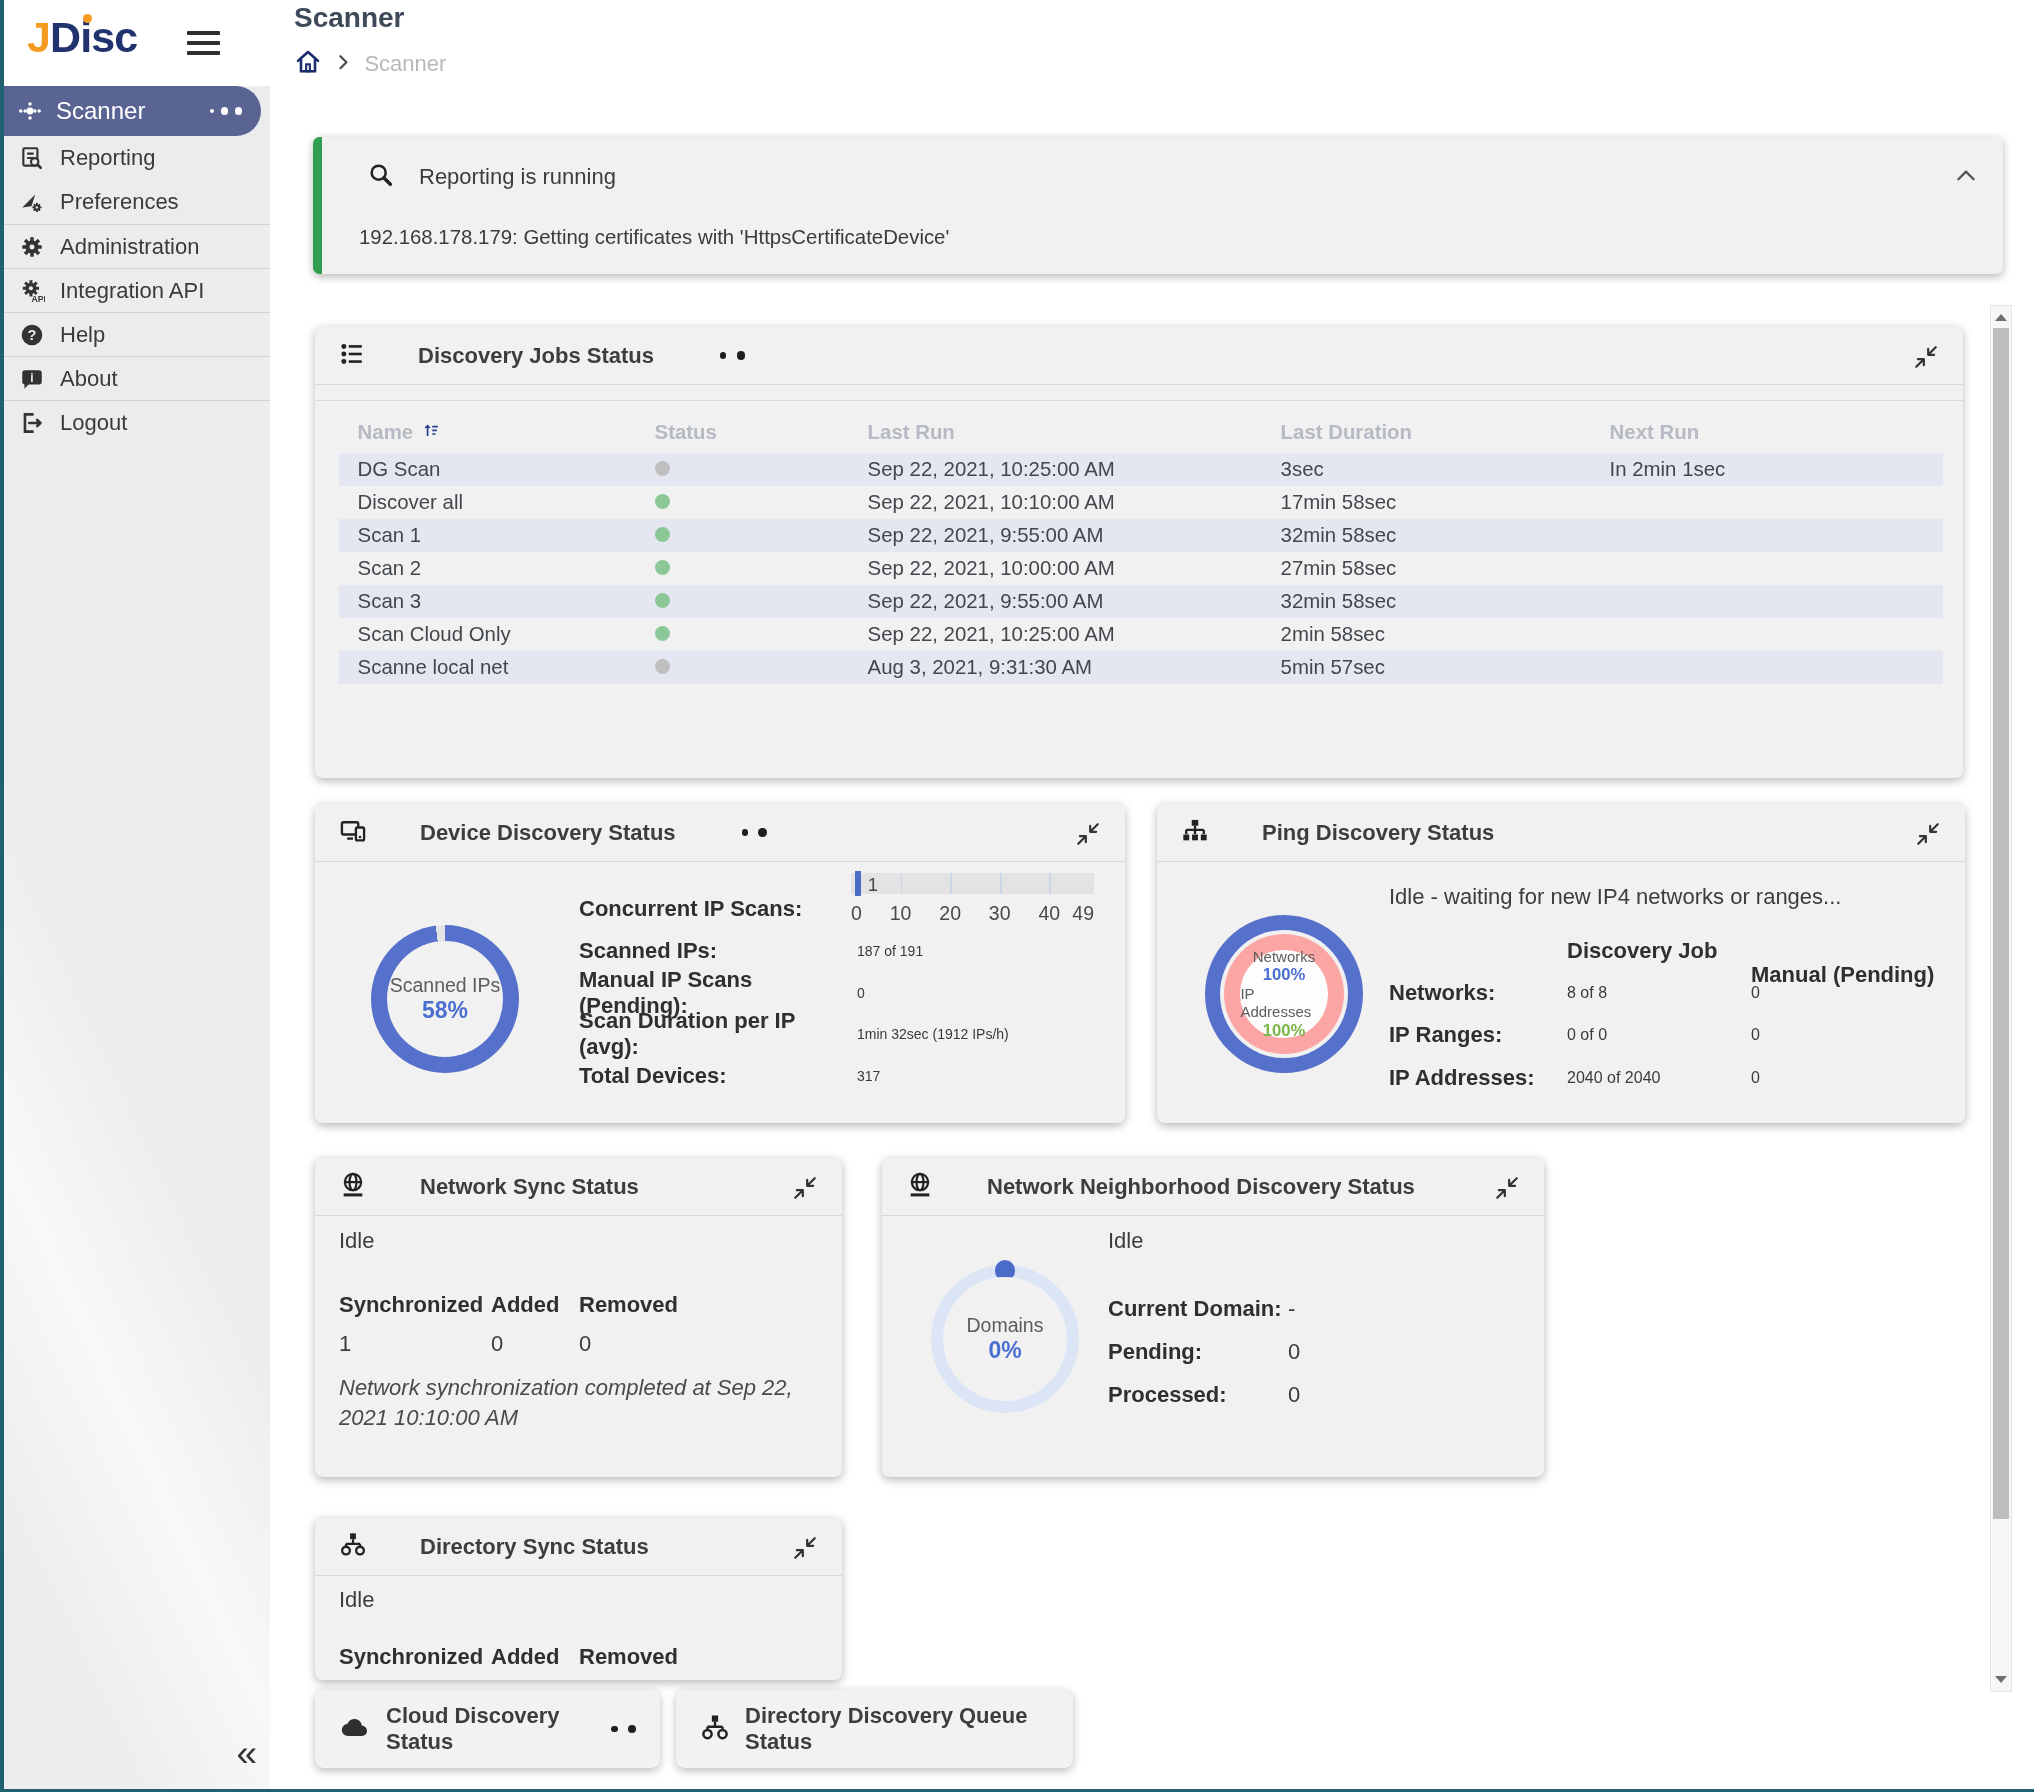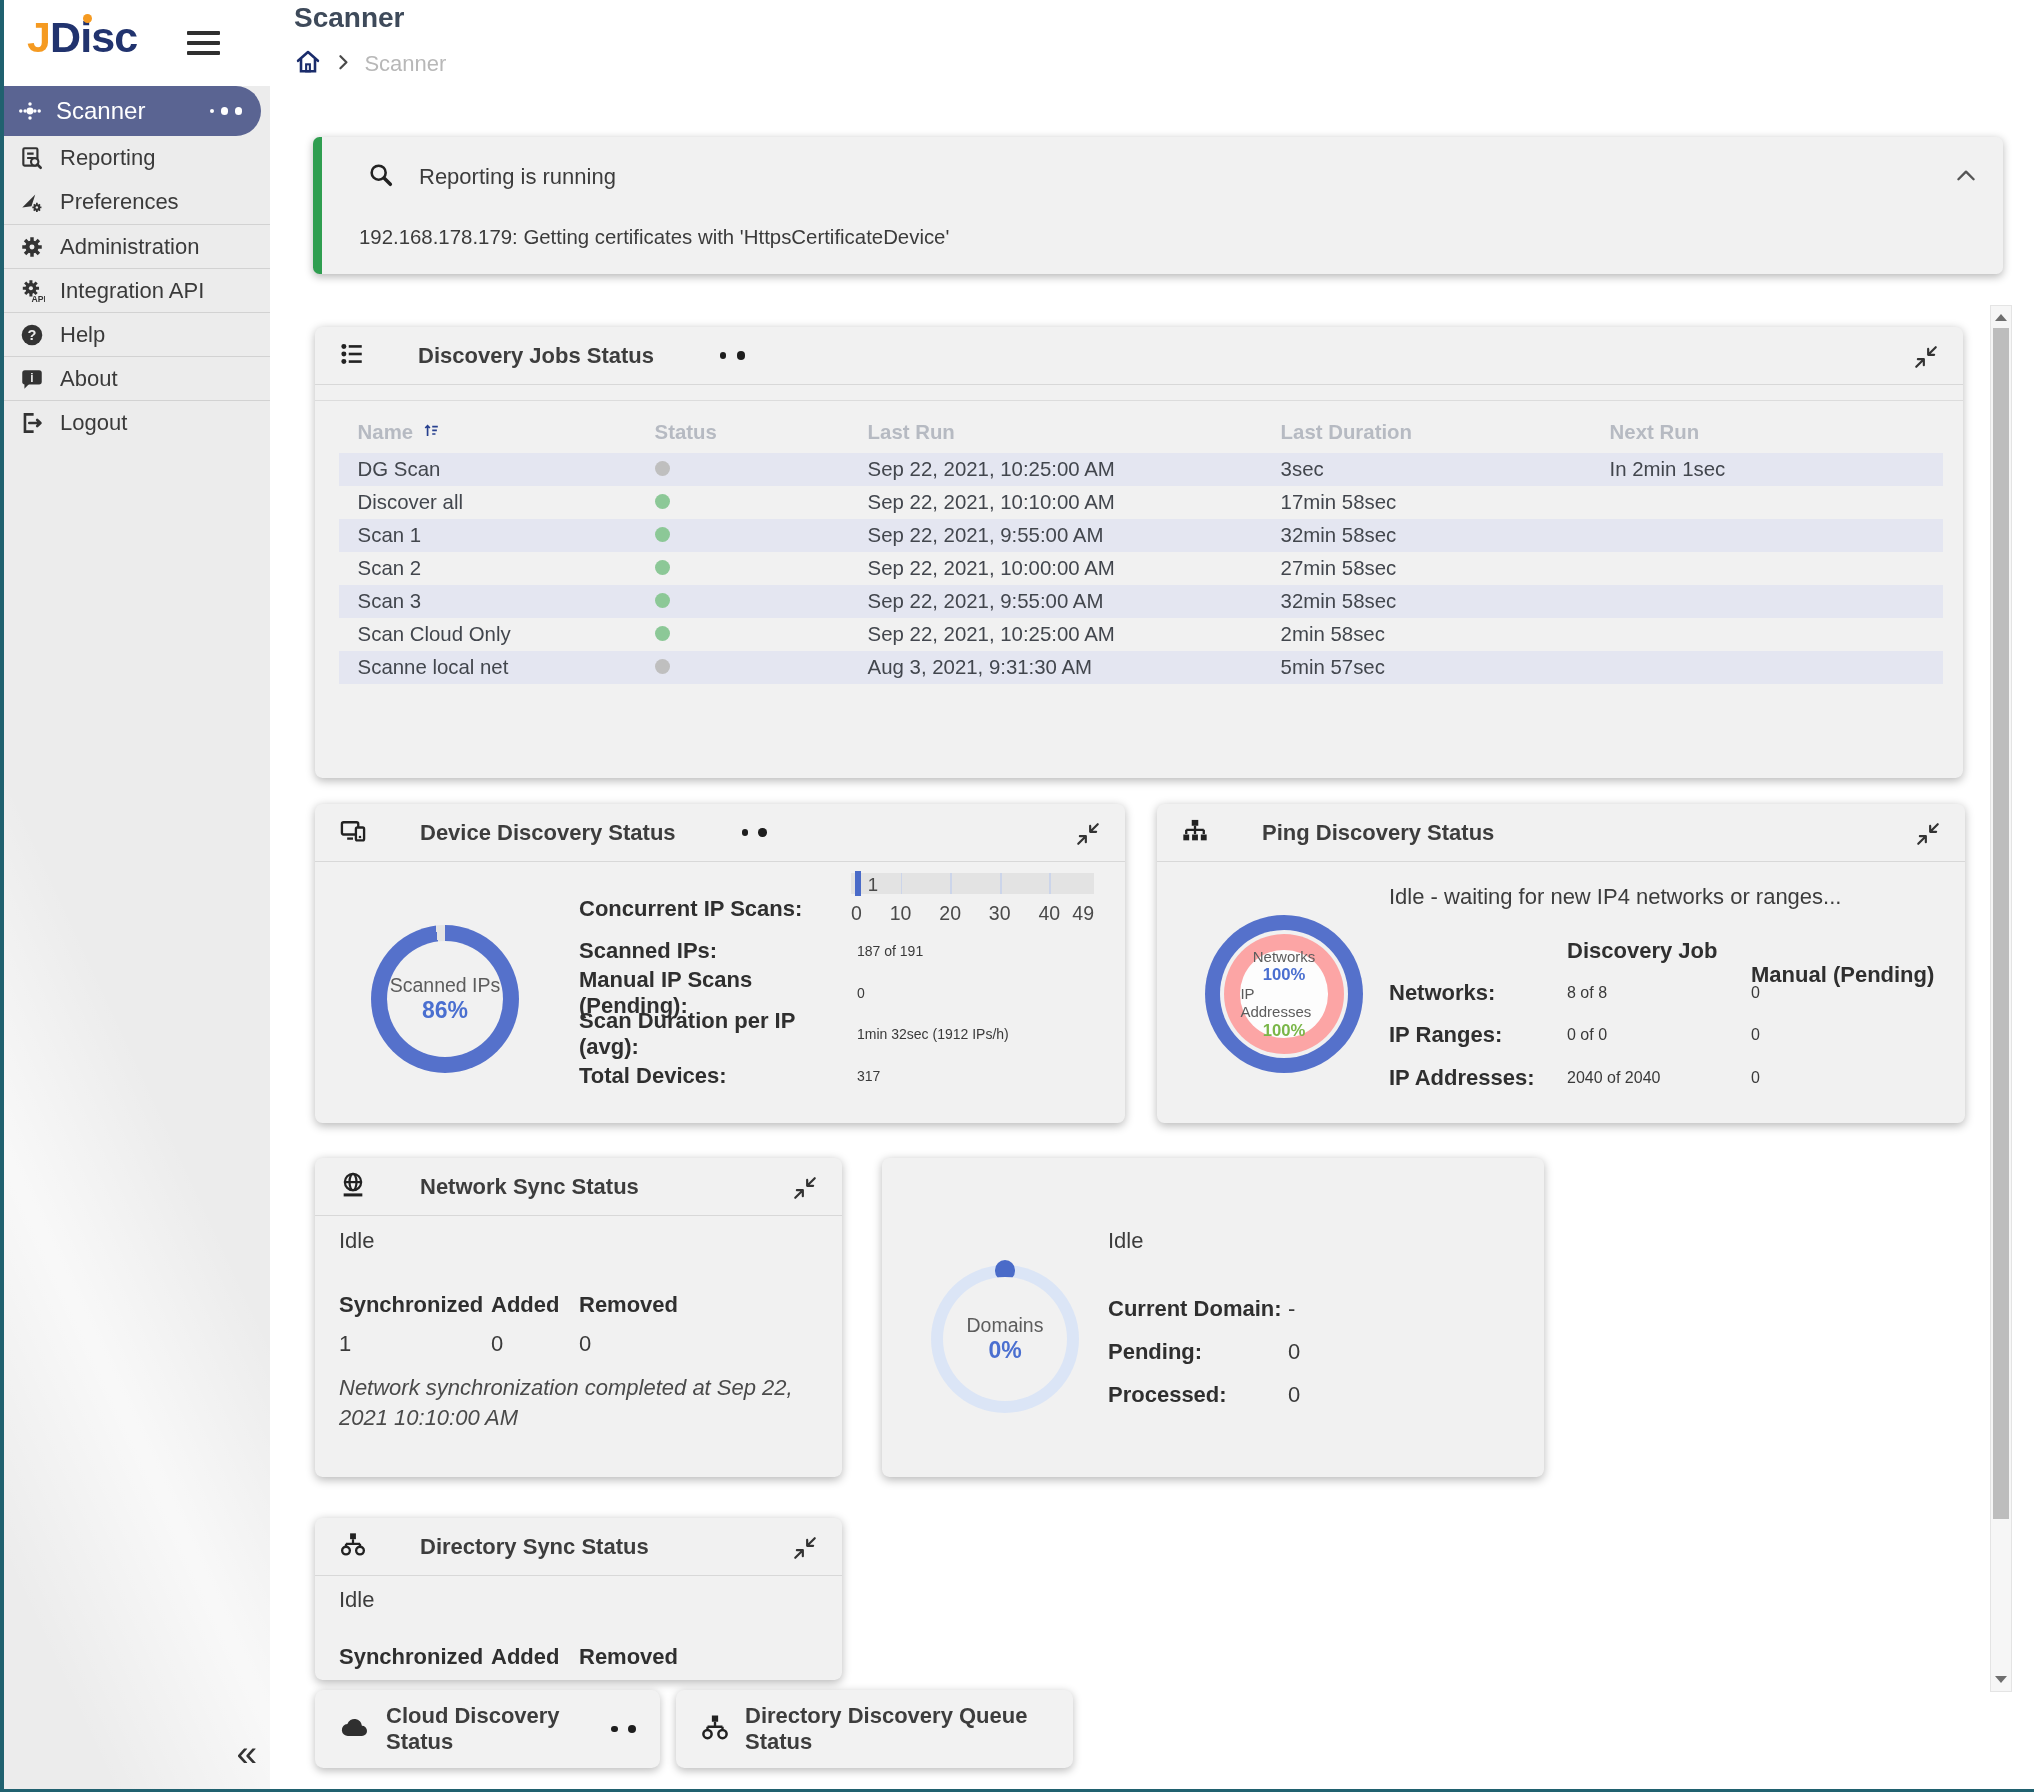--- a/index.html
+++ b/index.html
@@ -410,21 +410,21 @@
               <path d="M21 3 L14 10 M14 10 h5.5 M14 10 v-5.5"></path>
               <path d="M3 21 L10 14 M10 14 h-5.5 M10 14 v5.5"></path>
             </svg>
         </span>
       </div>
 
       <div class="donut device-donut">
         <div style="position: absolute; inset: 0px; border-radius: 50%; background: conic-gradient(rgb(85, 113, 203) 98%, rgb(228, 228, 228) 0deg);"></div>
         <div class="donut-hole">
           <span class="donut-label">Scanned IPs</span>
-          <span class="donut-pct-blue">86%</span>
+          <span class="donut-pct-blue">58%</span>
         </div>
       </div>
 
       <div class="field-row" style="top:89px;">
         <span class="field-label">Concurrent IP Scans:</span>
       </div>
       <div class="slider-wrap">
         <div class="slider-track">
           <span class="tickline" style="left:20.4%;"></span>
             <span class="tickline" style="left:40.8%;"></span>
@@ -533,20 +533,37 @@
       <span class="sync-head" style="left:24px;">Synchronized</span>
       <span class="sync-head" style="left:176px;">Added</span>
       <span class="sync-head" style="left:264px;">Removed</span>
       <span class="sync-val" style="left:24px;">1</span>
       <span class="sync-val" style="left:176px;">0</span>
       <span class="sync-val" style="left:264px;">0</span>
       <div class="sync-note">Network synchronization completed at Sep 22, 2021 10:10:00 AM</div>
     </section>
 
     <section class="card neigh-card">
+      <div class="card-head">
+        <span>
+          <svg width="28" height="28" viewBox="0 0 24 24" fill="none" stroke="#222" stroke-width="1.9">
+              <circle cx="12" cy="9.5" r="7"></circle>
+              <ellipse cx="12" cy="9.5" rx="3" ry="7"></ellipse>
+              <path d="M5 9.5 h14"></path>
+              <path d="M4 20.5 h16" stroke-width="2.6"></path>
+            </svg>
+        </span>
+        <span class="card-title">Network Neighborhood Discovery Status</span>
+        <span class="collapse-btn">
+          <svg width="26" height="26" viewBox="0 0 24 24" fill="none" stroke="#333" stroke-width="2" stroke-linecap="round">
+              <path d="M21 3 L14 10 M14 10 h5.5 M14 10 v-5.5"></path>
+              <path d="M3 21 L10 14 M10 14 h-5.5 M10 14 v5.5"></path>
+            </svg>
+        </span>
+      </div>
       <div class="donut neigh-donut">
         <span class="neigh-dot"></span>
         <div class="donut-hole">
           <span class="donut-label">Domains</span>
           <span class="donut-pct-blue">0%</span>
         </div>
       </div>
       <div class="idle-text neigh-idle" style="left:226px;">Idle</div>
       <span class="neigh-rowlabel" style="top:135px;">Current Domain:</span>
       <span class="neigh-val" style="top:135px;">-</span>

